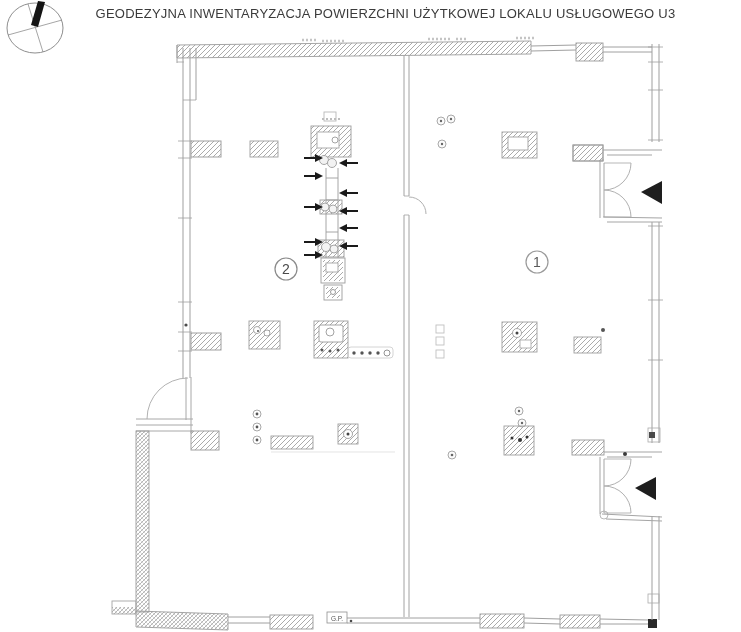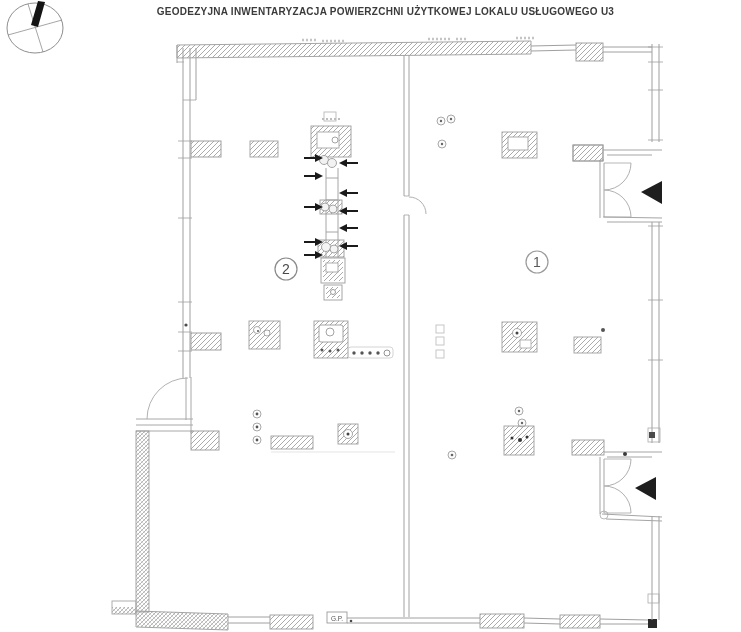--- a/index.html
+++ b/index.html
@@ -4,21 +4,21 @@
 <style>
   html,body{margin:0;padding:0;}
   body{
     width:741px;height:632px;position:relative;overflow:hidden;
     background:#ffffff;
     font-family:"Liberation Sans", sans-serif;
   }
   .title{
     position:absolute;top:6px;left:0;width:741px;
     text-align:center;padding-left:30px;box-sizing:border-box;
-    font-size:10px;font-weight:bold;letter-spacing:0.25px;
+    font-size:13px;font-weight:normal;letter-spacing:0.25px;
     color:#3b3b3b;
   }
   svg{position:absolute;top:0;left:0;}
   svg text{font-family:"Liberation Sans", sans-serif;}
 </style>
 </head>
 <body>
 
 <div class="title">GEODEZYJNA INWENTARYZACJA POWIERZCHNI UŻYTKOWEJ LOKALU USŁUGOWEGO U3</div>
 

